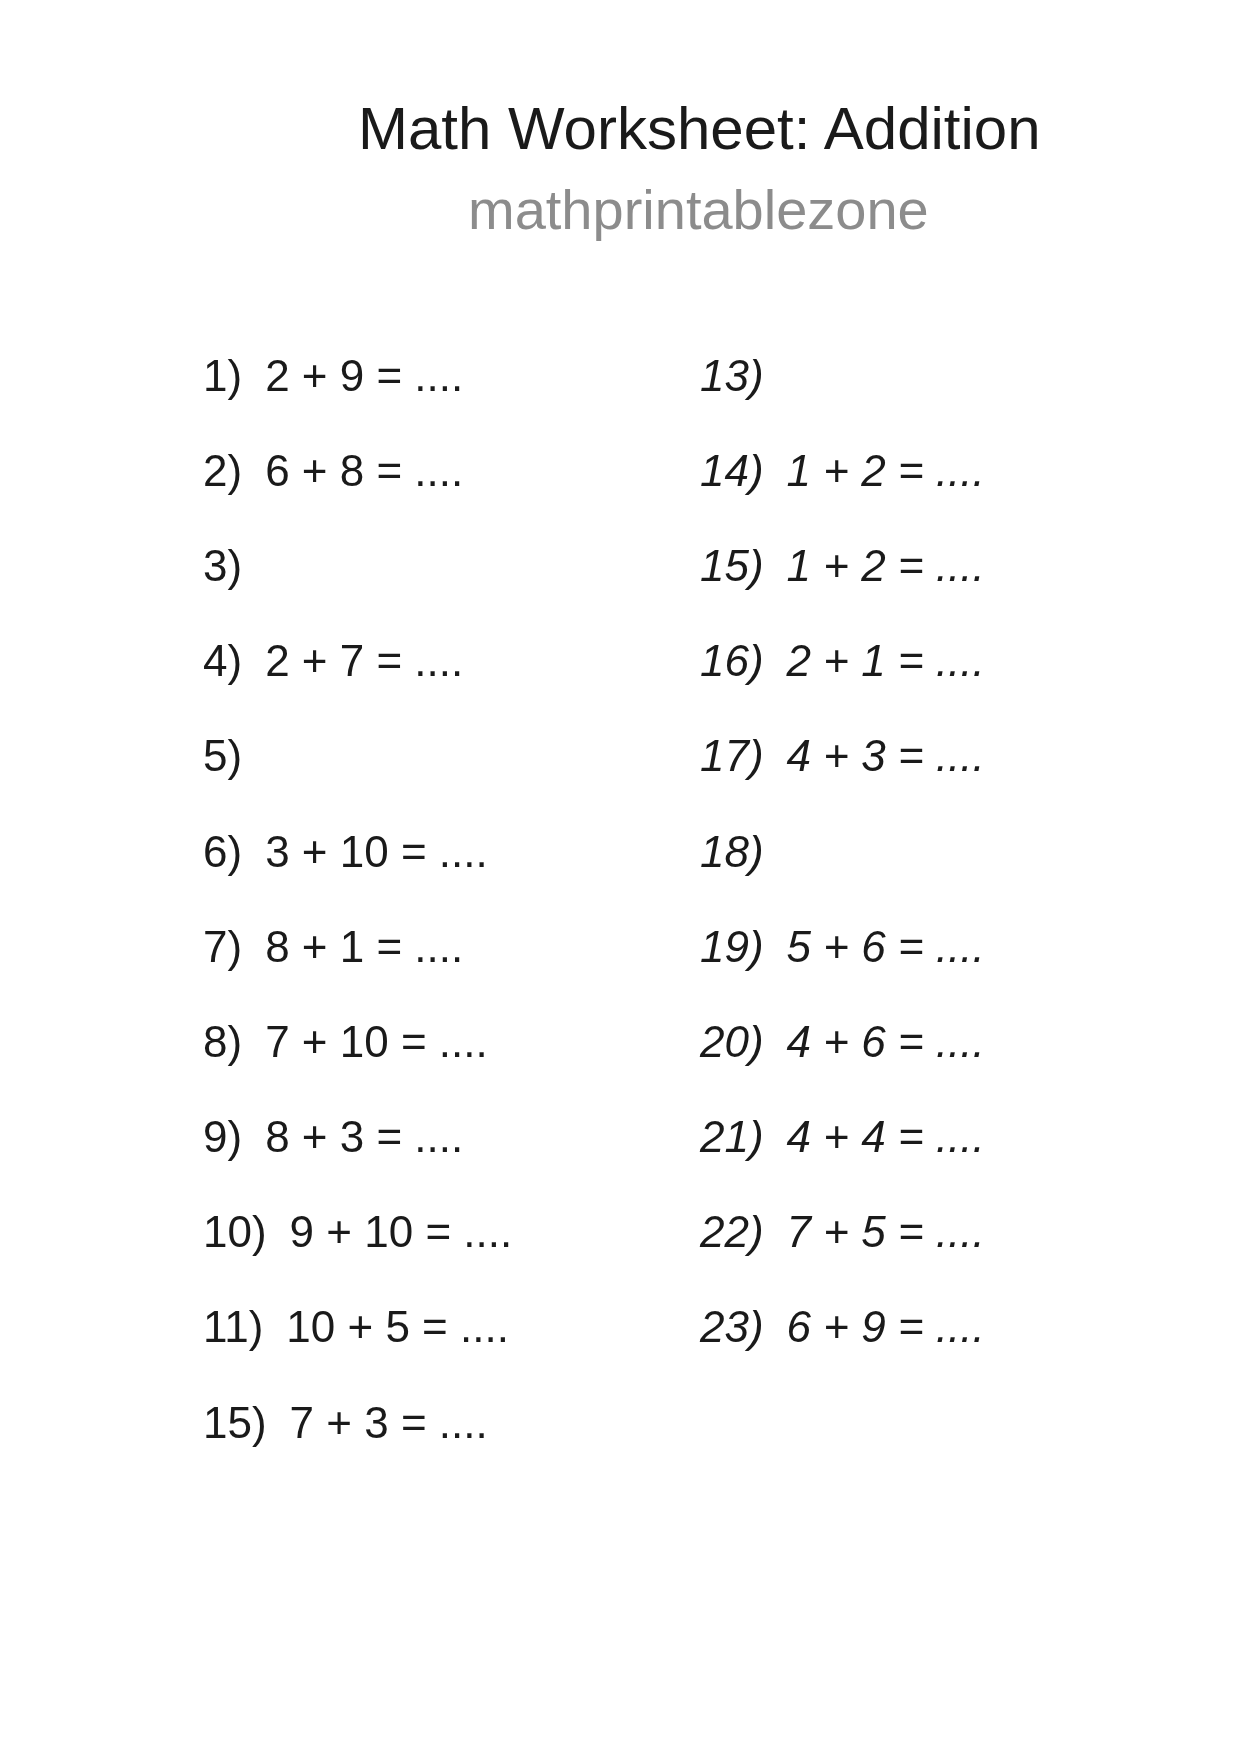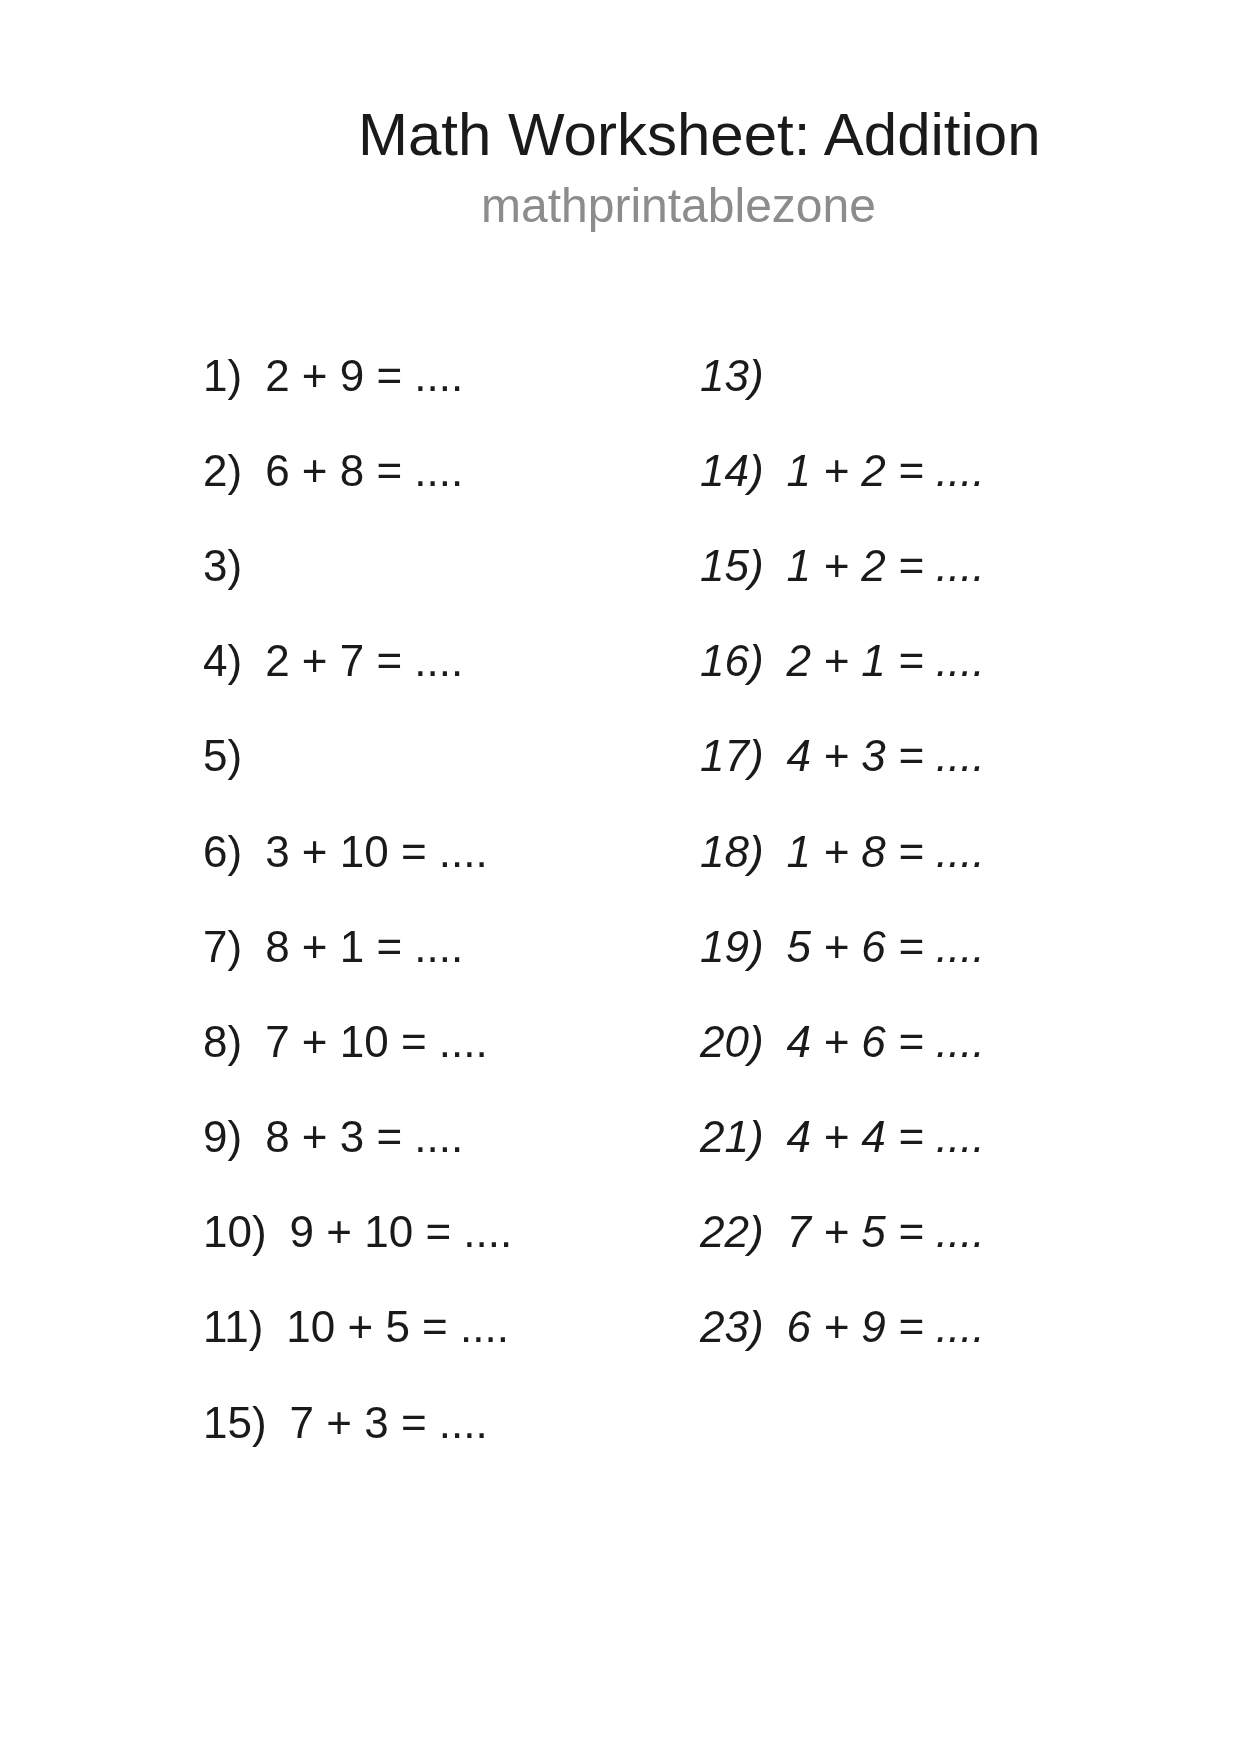--- a/index.html
+++ b/index.html
@@ -23,27 +23,26 @@
   }
   .title{
     position:absolute;
     left:358px;
     top:99px;
     font-size:60px;
     font-weight:400;
     line-height:1;
     color:var(--title);
     white-space:nowrap;
-    margin-top:6px;
   }
   .subtitle{
     position:absolute;
-    left:481px;
+    left:468px;
     top:182px;
-    font-size:48px;
+    font-size:56px;
     font-weight:400;
     line-height:1;
     color:var(--subtitle);
     white-space:nowrap;
   }
   .col{
     position:absolute;
     top:328px;
     display:flex;
     flex-direction:column;
@@ -147,21 +146,20 @@
     <span class="eq">2 + 1 = ....</span>
   </div>
 
   <div class="row">
     <span class="num">17)</span>
     <span class="eq">4 + 3 = ....</span>
   </div>
 
   <div class="row">
     <span class="num">18)</span>
-    <span class="eq">1 + 8 = ....</span>
   </div>
 
   <div class="row">
     <span class="num">19)</span>
     <span class="eq">5 + 6 = ....</span>
   </div>
 
   <div class="row">
     <span class="num">20)</span>
     <span class="eq">4 + 6 = ....</span>

